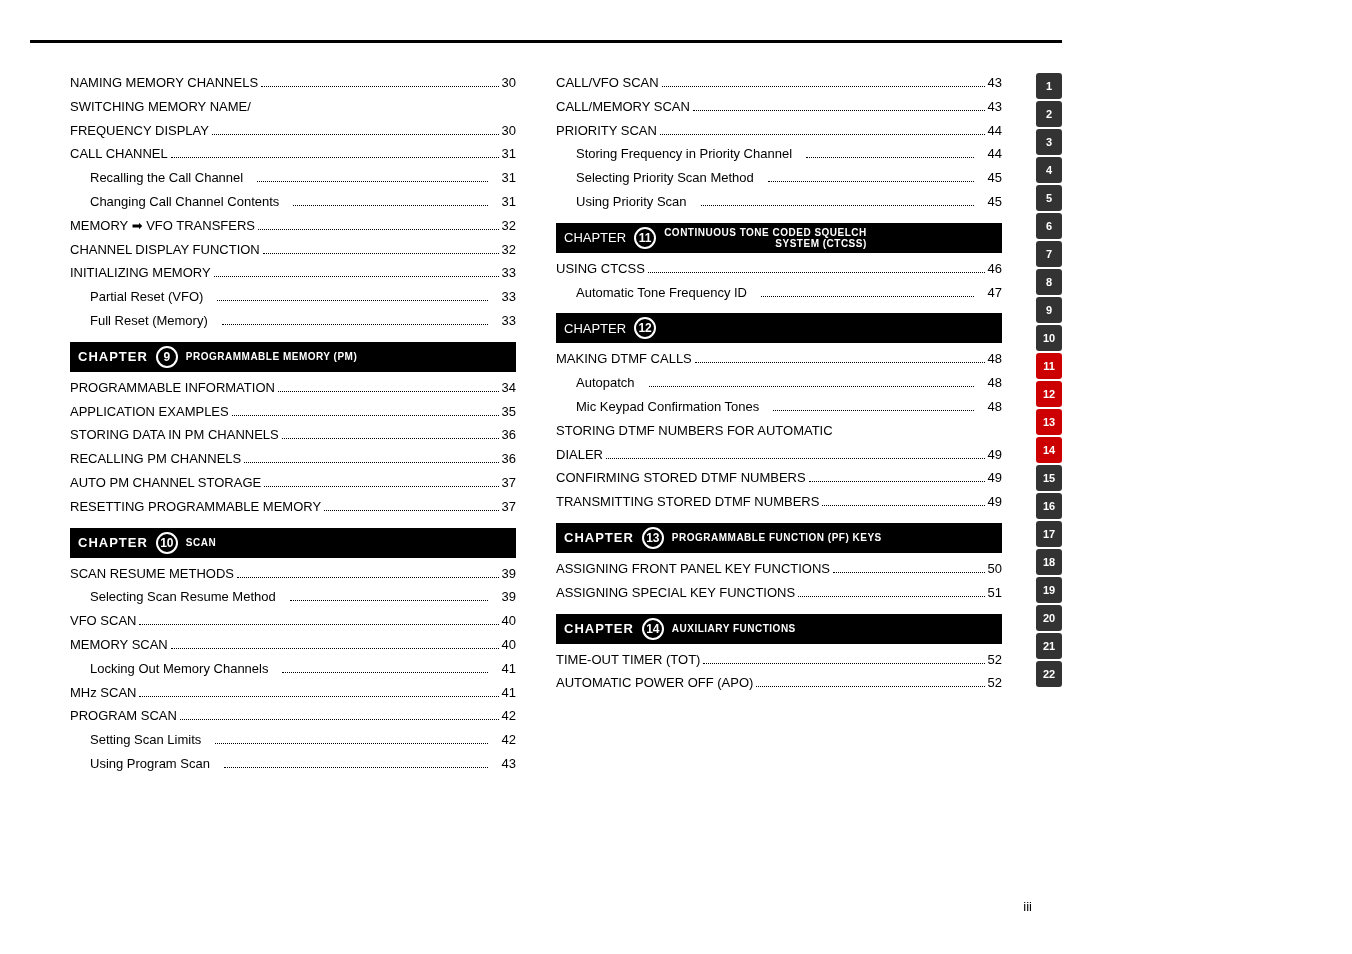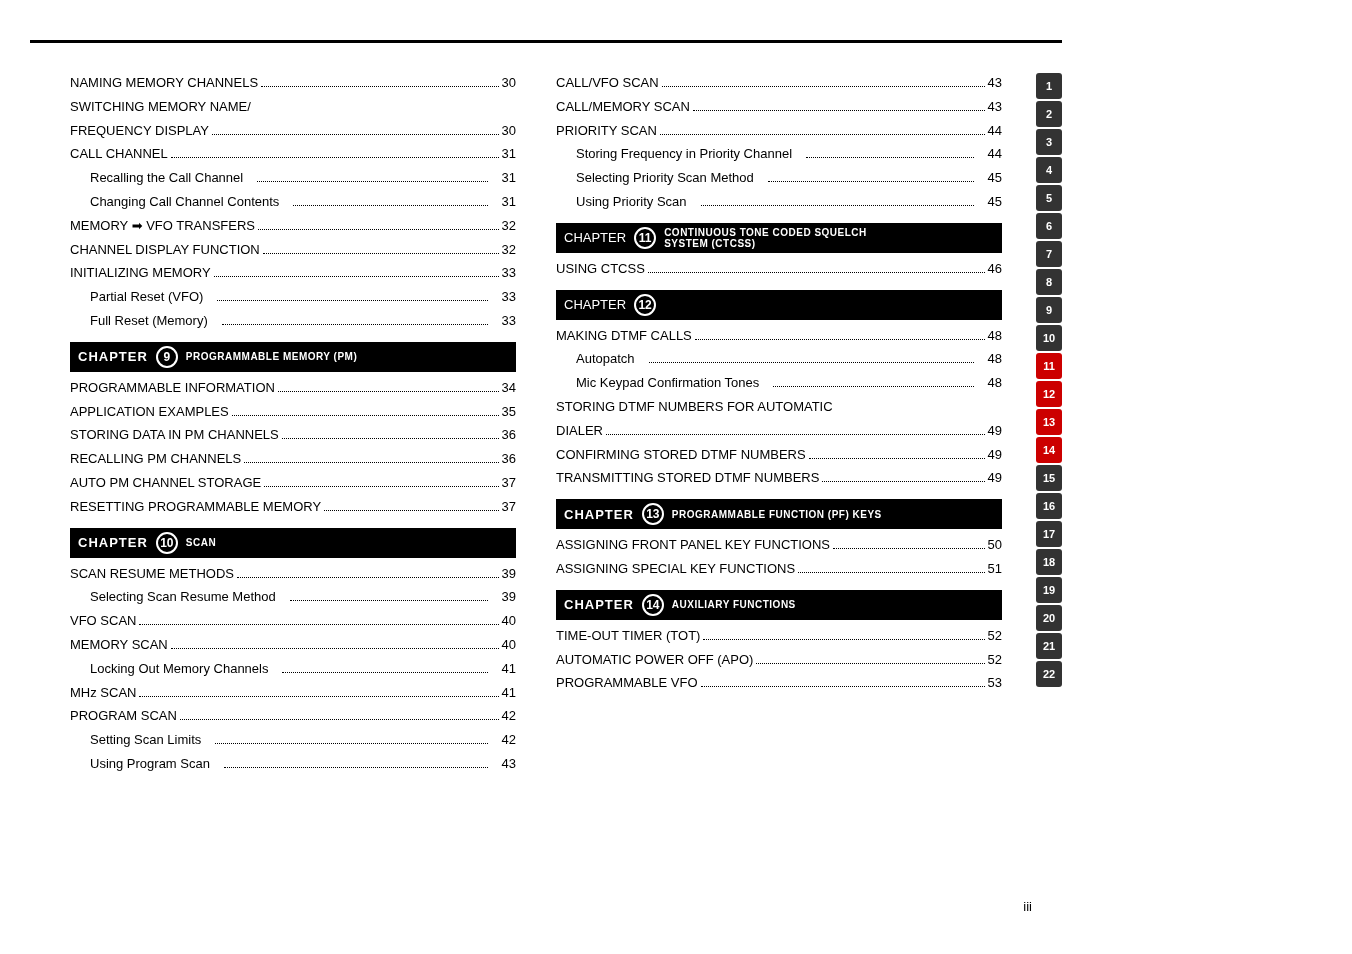--- a/index.html
+++ b/index.html
@@ -12,20 +12,21 @@
       min-height: 954px;
       position: relative;
     }
     .page-container {
       width: 1110px;
       min-height: 954px;
       background: #fff;
       padding: 40px 48px 40px 30px;
       display: flex;
       flex-direction: column;
+      text-align: right;
     }
     .top-border {
       width: 100%;
       height: 3px;
       background: #000;
       margin-bottom: 30px;
     }
     .content-area {
       display: flex;
       gap: 40px;
@@ -330,20 +331,25 @@
           <span class="chapter-title">CONTINUOUS TONE CODED SQUELCH</span>
           <span class="chapter-title">SYSTEM (CTCSS)</span>
         </span>
       </div>
 
       <div class="entry-line">
         <span class="entry-text">USING CTCSS</span>
         <span class="entry-dots"></span>
         <span class="entry-pg">46</span>
       </div>
+      <div class="entry-line indent1">
+        <span class="entry-text">Automatic Tone Frequency ID</span>
+        <span class="entry-dots"></span>
+        <span class="entry-pg">47</span>
+      </div>
 
       <div class="chapter-header-two-line">
         <span class="chapter-word">CHAPTER</span>
         <span class="chapter-num-circle">12</span>
       </div>
 
       <div class="entry-line">
         <span class="entry-text">MAKING DTMF CALLS</span>
         <span class="entry-dots"></span>
         <span class="entry-pg">48</span>
@@ -402,25 +408,20 @@
 
       <div class="entry-line">
         <span class="entry-text">TIME-OUT TIMER (TOT)</span>
         <span class="entry-dots"></span>
         <span class="entry-pg">52</span>
       </div>
       <div class="entry-line">
         <span class="entry-text">AUTOMATIC POWER OFF (APO)</span>
         <span class="entry-dots"></span>
         <span class="entry-pg">52</span>
-      </div>
-      <div class="entry-line">
-        <span class="entry-text">PROGRAMMABLE VFO</span>
-        <span class="entry-dots"></span>
-        <span class="entry-pg">53</span>
       </div>
 
       <div class="side-tabs">
         <div class="side-tab">1</div>
         <div class="side-tab">2</div>
         <div class="side-tab">3</div>
         <div class="side-tab">4</div>
         <div class="side-tab">5</div>
         <div class="side-tab">6</div>
         <div class="side-tab">7</div>

